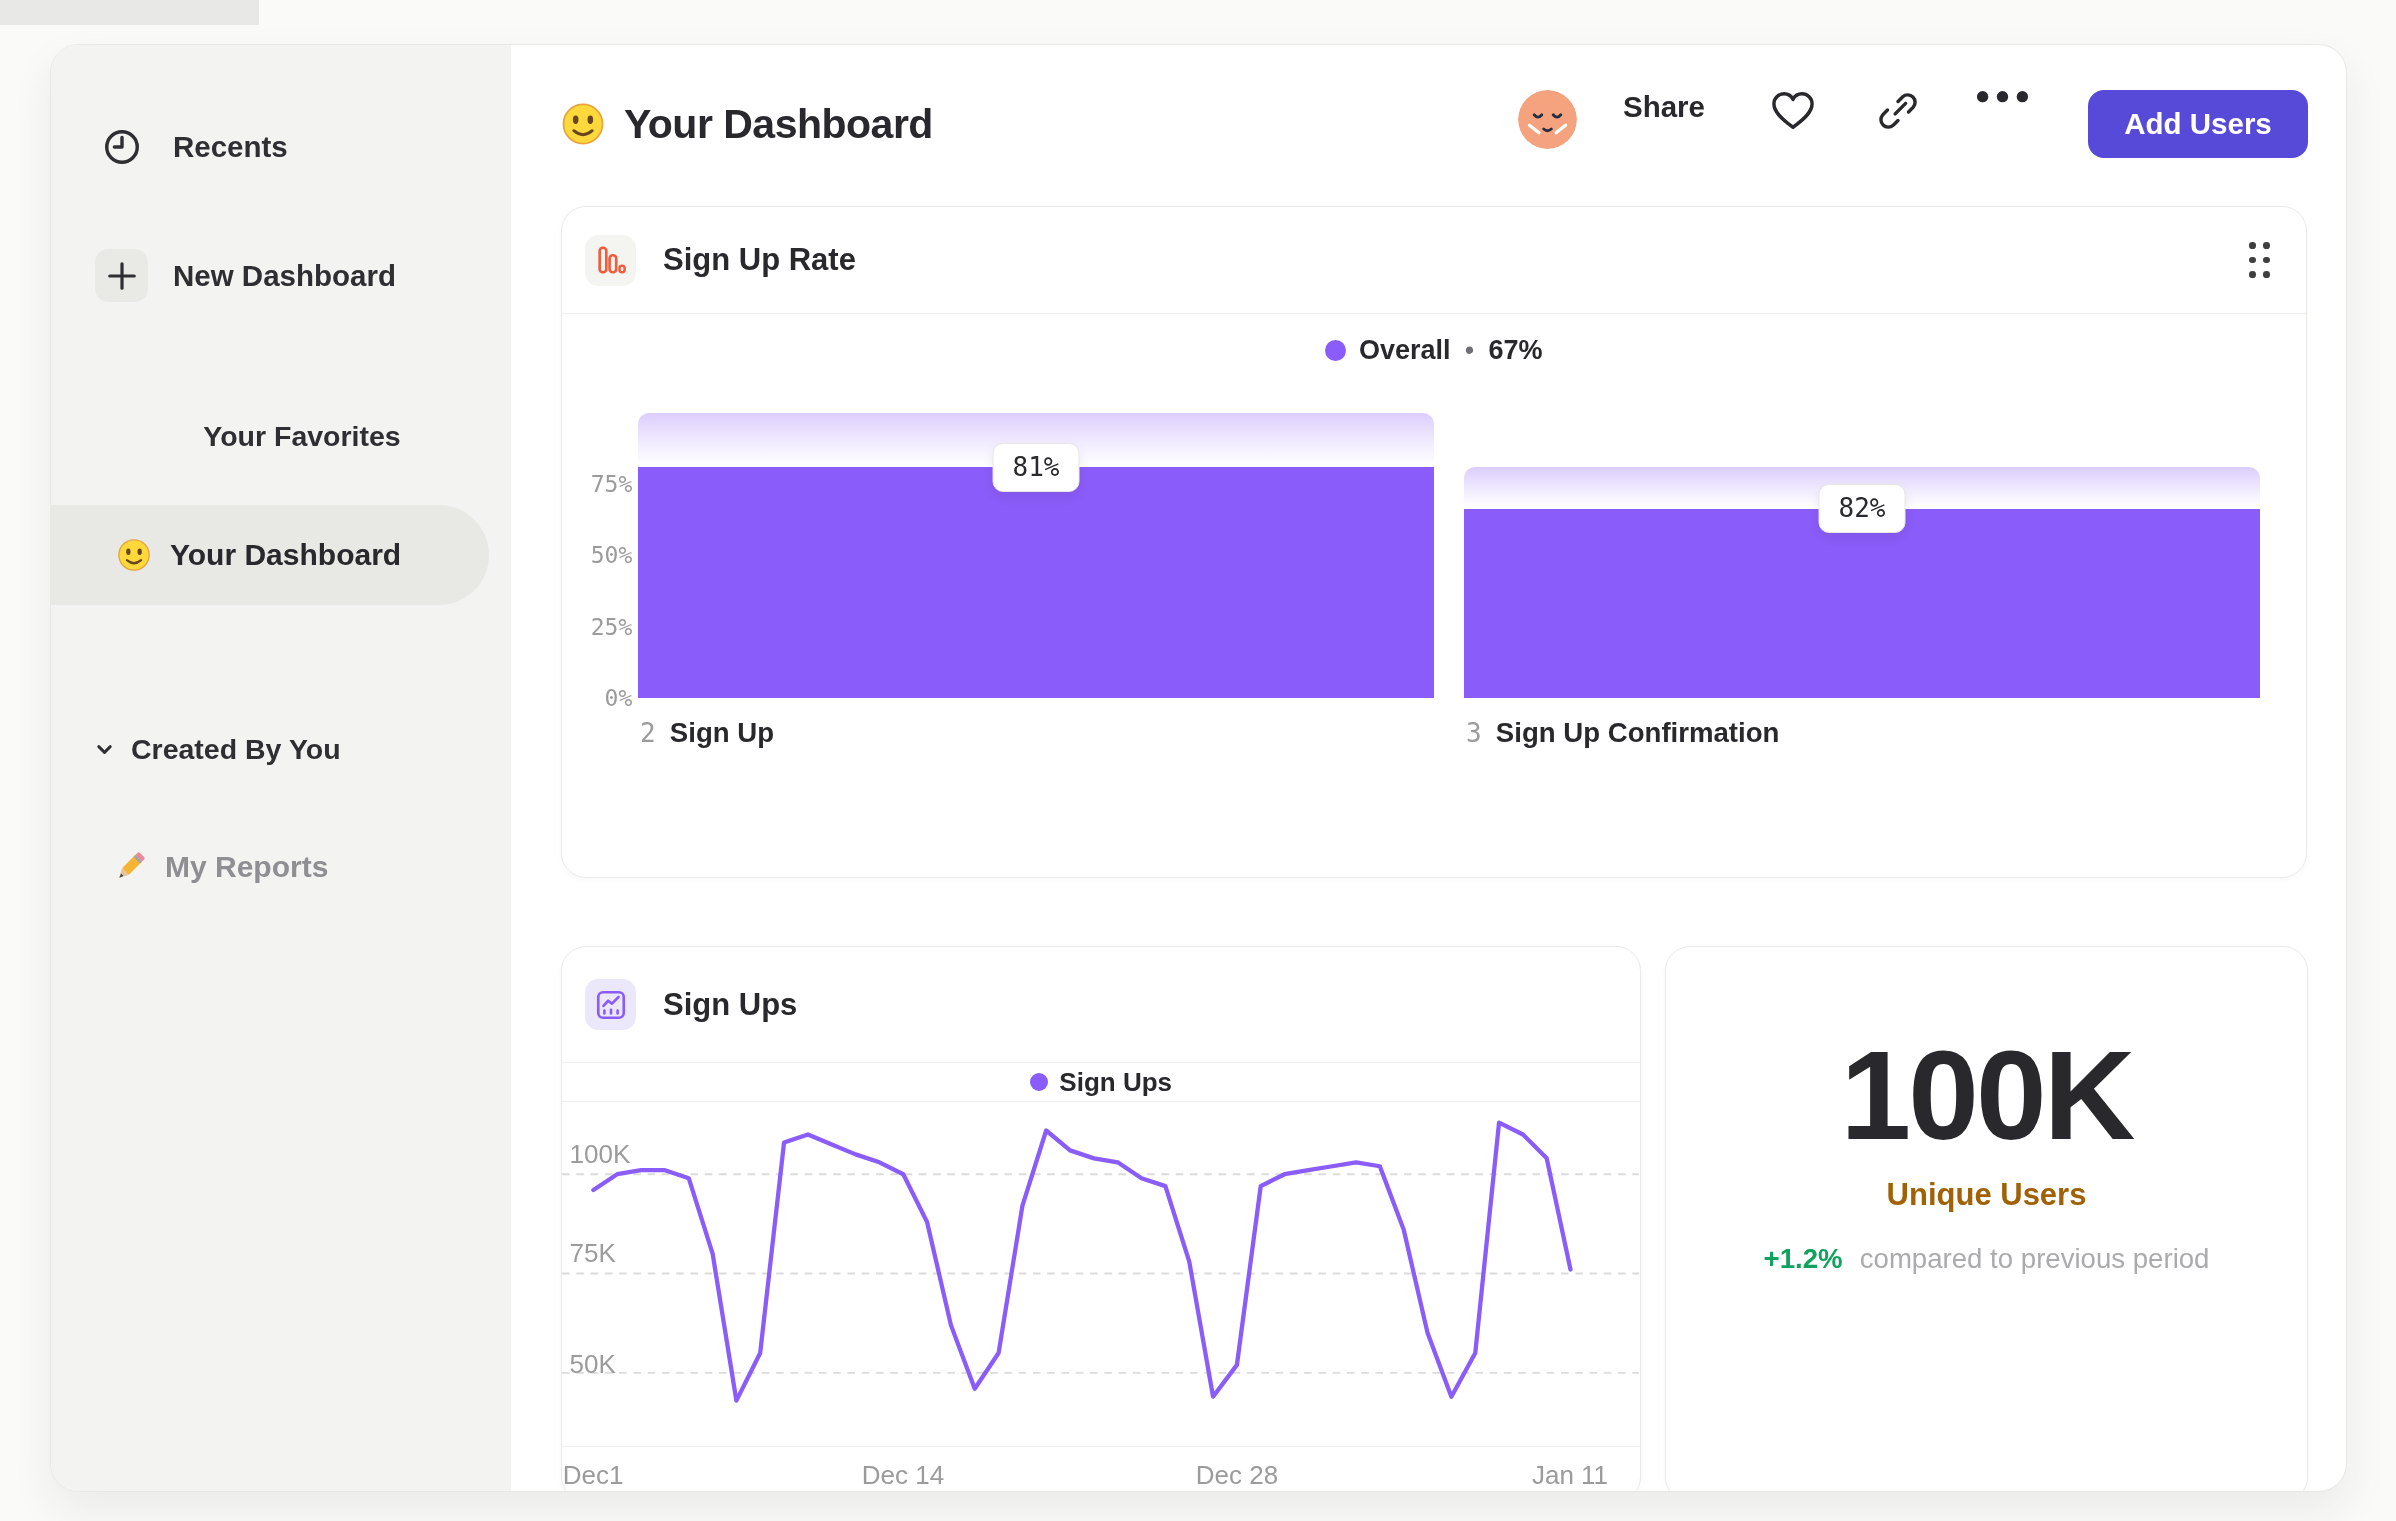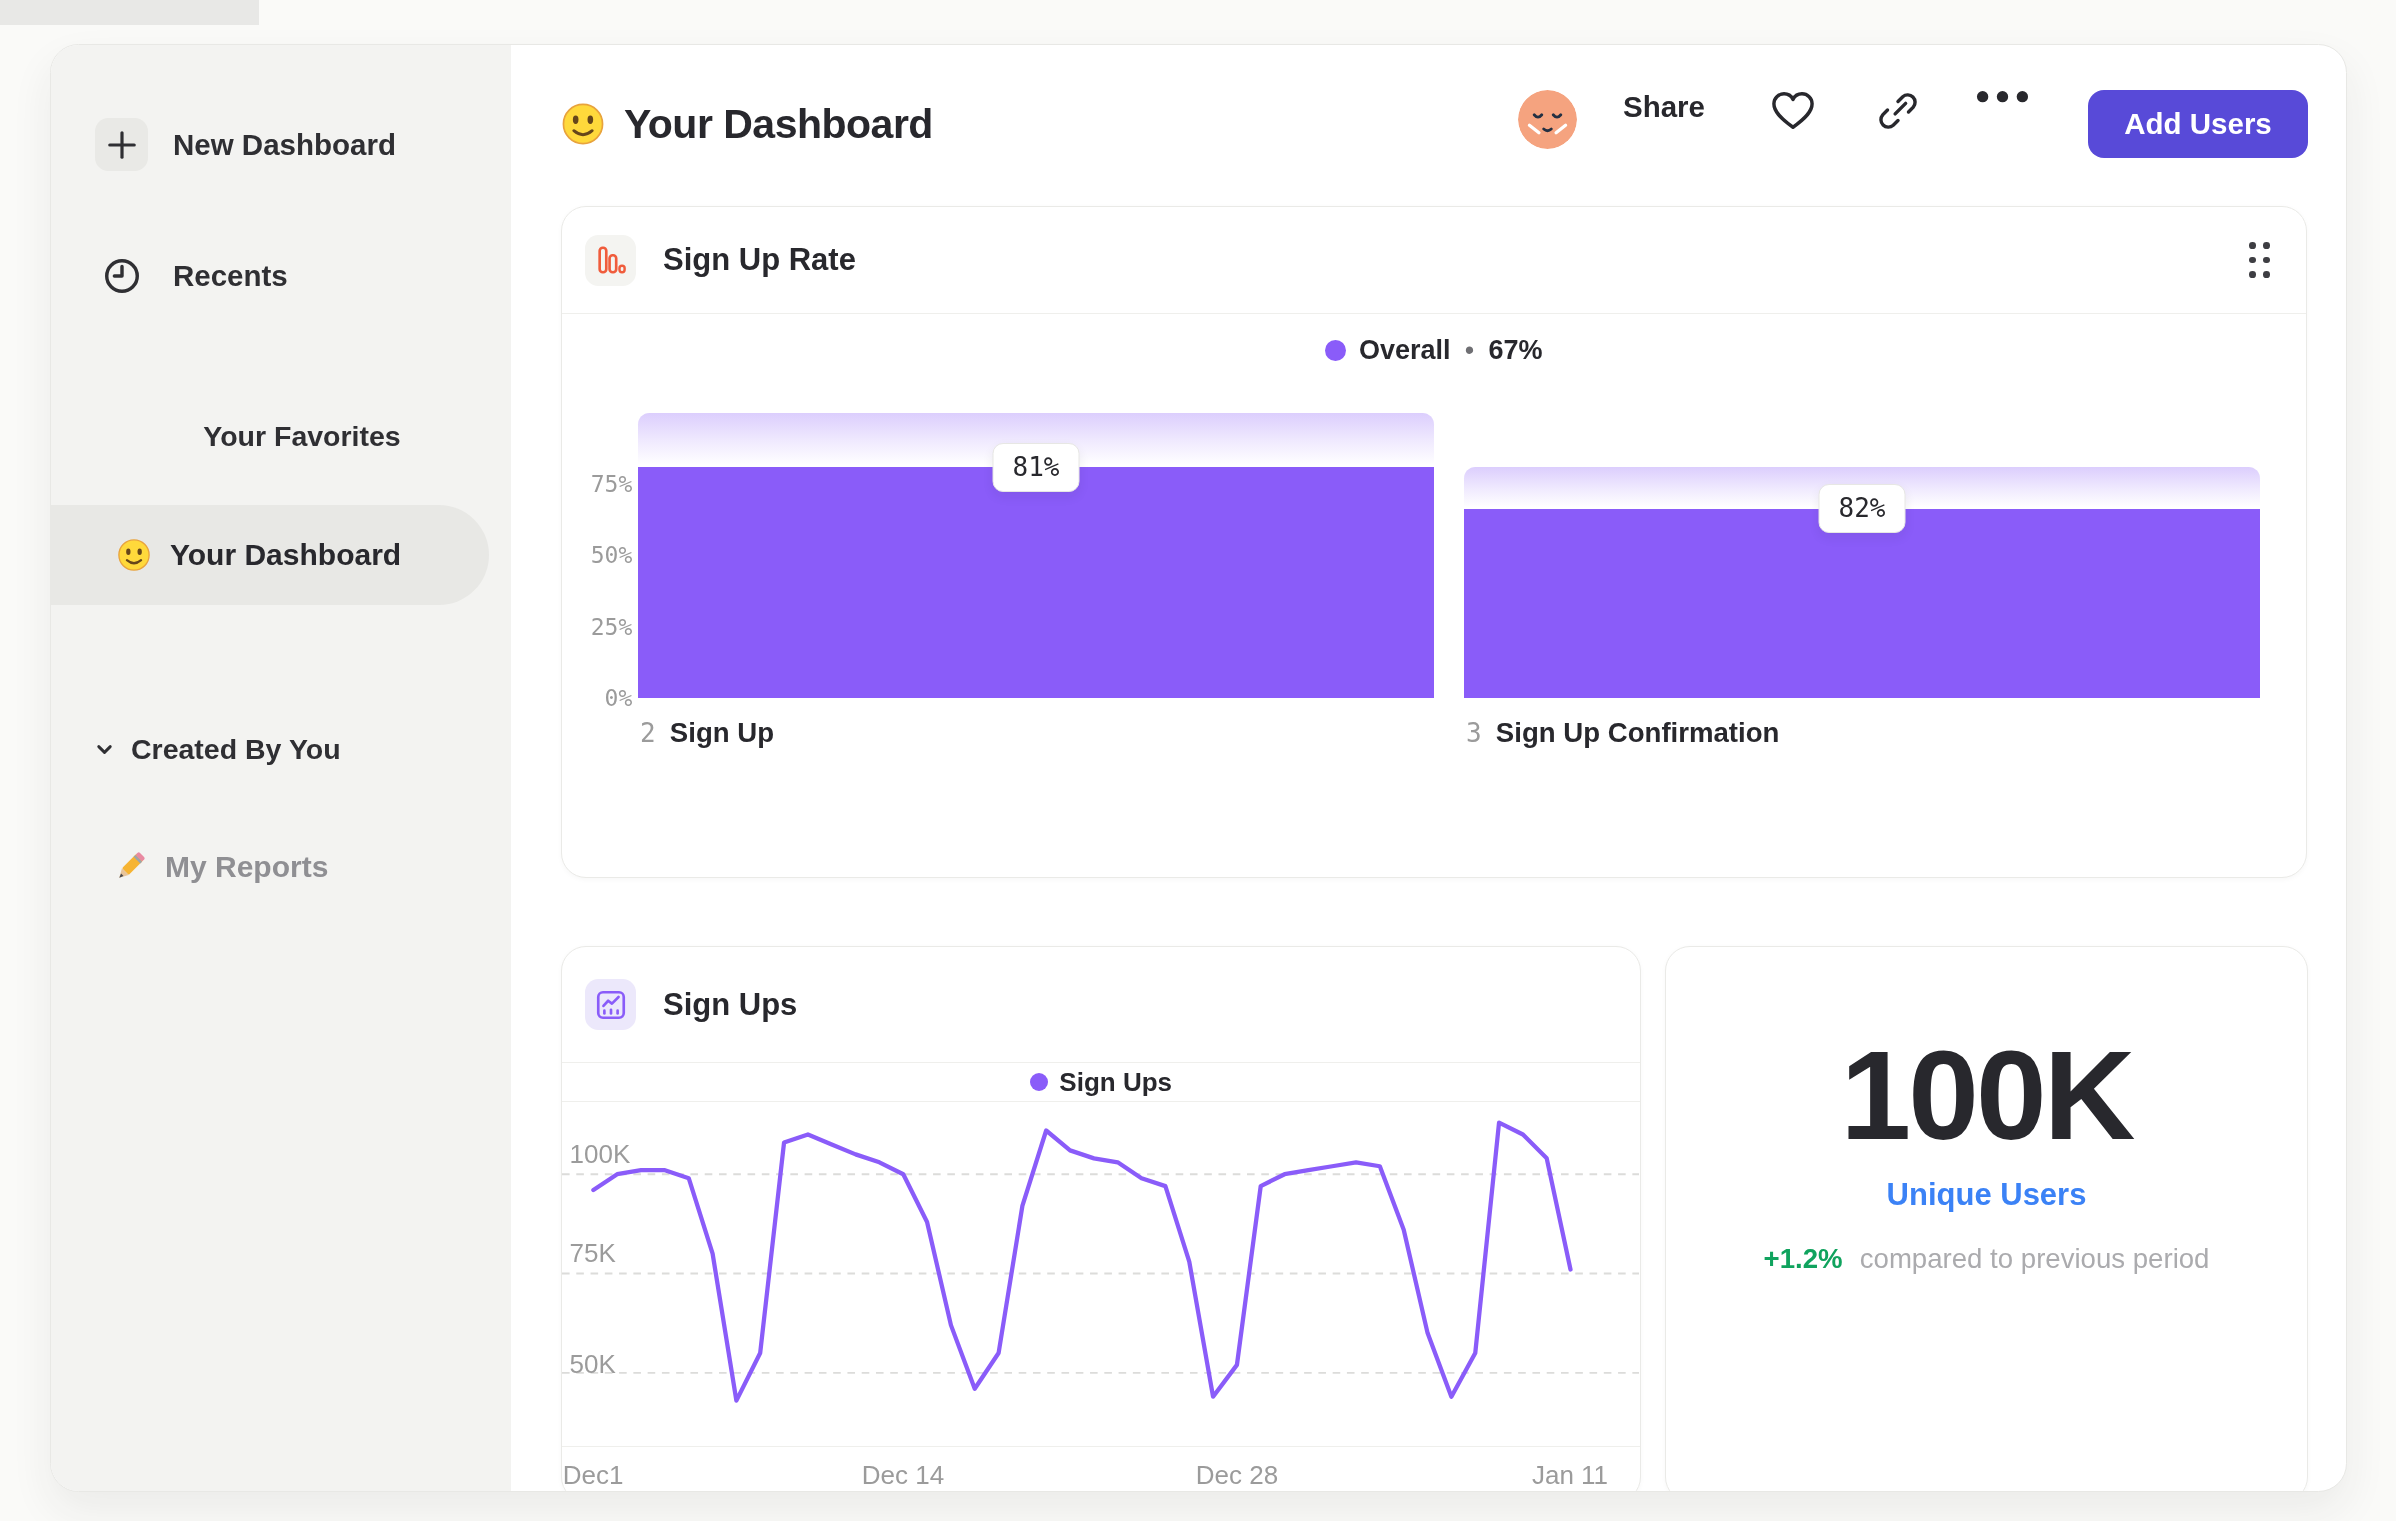--- a/index.html
+++ b/index.html
@@ -105,53 +105,53 @@
   .line-plot svg { position:absolute; left:0; top:0; }
   .y-label { position:absolute; left:7.6px; font-size:26px; color:#9B9B9B; }
   .line-footer { position:relative; height:55px; border-top:1.4px solid #EFEFEC; }
   .x-tick { position:absolute; top:13.3px; transform:translateX(-50%); font-size:26px; color:#9B9B9B; white-space:nowrap; }
 
   
   .today-card { width:643px; height:556px; }
   .today-card .card-header { height:116px; }
   .big-number { margin-top:82px; text-align:center; font-size:127px; font-weight:700;
                 letter-spacing:-2.9px; color:#28282D; line-height:1.05; }
-  .big-label { margin-top:15px; text-align:center; font-size:31px; font-weight:600; color:#3b82f6; }
+  .big-label { margin-top:15px; text-align:center; font-size:31px; font-weight:600; color:#a16207; }
   .delta-row { margin-top:30px; text-align:center; font-size:27.6px; }
   .delta-val { font-weight:700; }
   .delta-text { color:#ABABAE; margin-left:9.5px; }
 </style>
 </head>
 <body>
 
 <div class="top-strip"></div>
 
 <div class="window">
 
   <aside class="sidebar">
 
+
+    <div class="nav-item second">
+      <span class="nav-icon">
+        <svg width="42" height="42" viewBox="0 0 44 44" fill="none">
+            <circle cx="22" cy="22" r="16" stroke="#2F2F33" stroke-width="3.6"></circle>
+            <polyline points="22,12 22,22 14,22" stroke="#2F2F33" stroke-width="3.6" fill="none" stroke-linecap="round" stroke-linejoin="round"></polyline>
+          </svg>
+      </span>
+      <span>Recents</span>
+    </div>
 
     <div class="nav-item third">
       <span class="nav-icon boxed">
         <svg width="32" height="32" viewBox="0 0 34 34">
             <line x1="17" y1="4" x2="17" y2="30" stroke="#2F2F33" stroke-width="3.4" stroke-linecap="round"></line>
             <line x1="4" y1="17" x2="30" y2="17" stroke="#2F2F33" stroke-width="3.4" stroke-linecap="round"></line>
           </svg>
       </span>
       <span>New Dashboard</span>
-    </div>
-
-    <div class="nav-item second">
-      <span class="nav-icon">
-        <svg width="42" height="42" viewBox="0 0 44 44" fill="none">
-            <circle cx="22" cy="22" r="16" stroke="#2F2F33" stroke-width="3.6"></circle>
-            <polyline points="22,12 22,22 14,22" stroke="#2F2F33" stroke-width="3.6" fill="none" stroke-linecap="round" stroke-linejoin="round"></polyline>
-          </svg>
-      </span>
-      <span>Recents</span>
     </div>
 
     <div class="section-head favorites">
       <svg width="23" height="23" viewBox="0 0 24 24" fill="none">
           <polyline points="6,9 12,15 18,9" stroke="#2F2F33" stroke-width="3" stroke-linecap="round" stroke-linejoin="round"></polyline>
         </svg>
       <span>Your Favorites</span>
     </div>
 
     <div class="pill-item">

